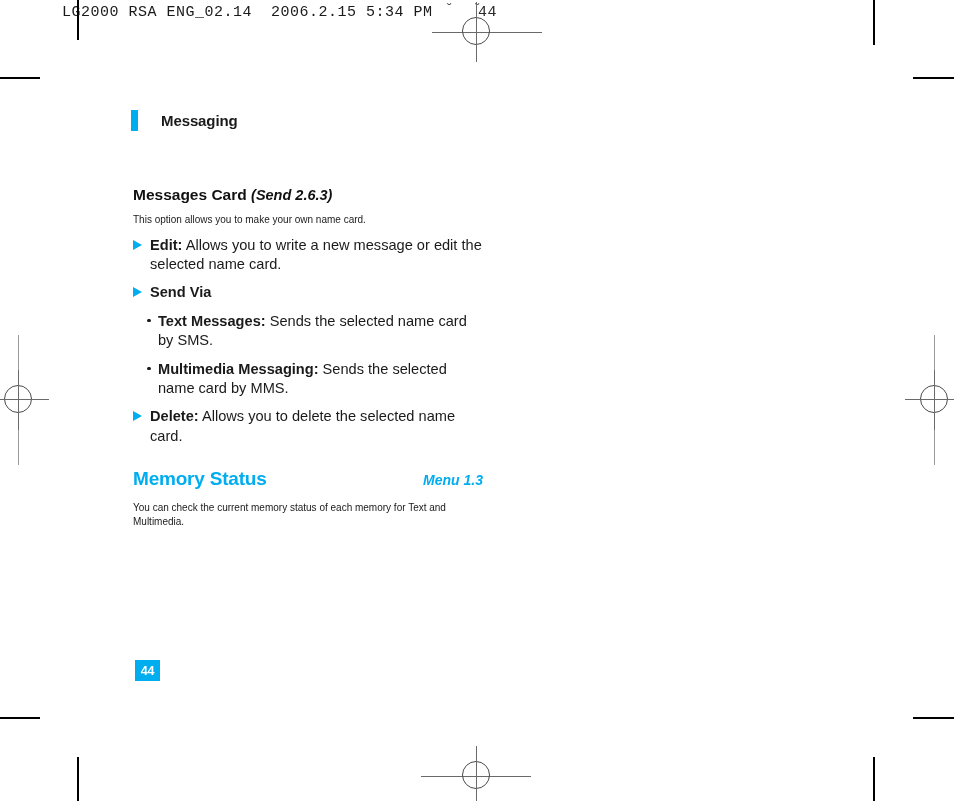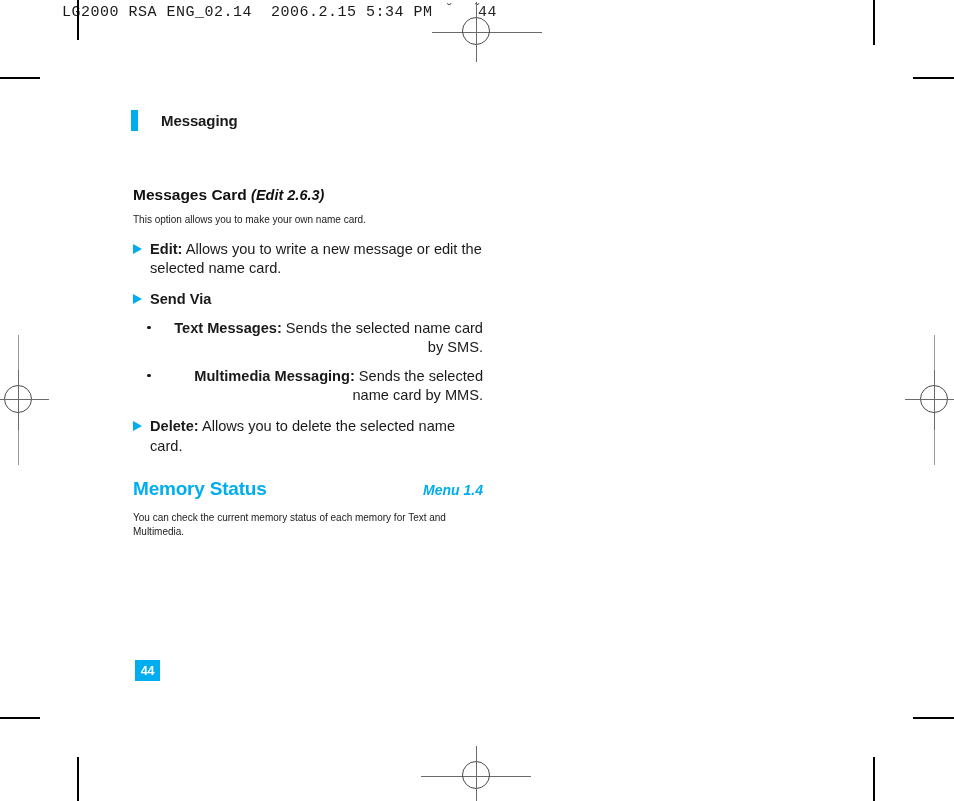--- a/index.html
+++ b/index.html
@@ -151,21 +151,21 @@
     margin: 0 0 8px 0;
     color: #1a1a1a;
   }
 
   
   .tri-item {
     position: relative;
     padding-left: 17px;
     font-size: 14.6px;
     line-height: 1.33;
-    margin: 12px 0 9px 0;
+    margin: 2px 0 9px 0;
   }
   .tri-item .tri {
     position: absolute;
     left: 0;
     top: 4px;
     width: 0;
     height: 0;
     border-left: 9px solid #00AEEF;
     border-top: 5.5px solid transparent;
     border-bottom: 5.5px solid transparent;
@@ -173,21 +173,20 @@
   .tri-item b { font-weight: bold; }
 
   
   .dot-item {
     position: relative;
     padding-left: 11px;
     margin-left: 14px;
     font-size: 14.6px;
     line-height: 1.33;
     margin-bottom: 9px;
-    text-align: right;
   }
   .dot-item .dot {
     position: absolute;
     left: 0;
     top: 7px;
     width: 3.5px;
     height: 3.5px;
     background: #1a1a1a;
     border-radius: 50%;
   }
@@ -281,21 +280,21 @@
 
   <div class="runhead">
     <div class="runhead-bar"></div>
     <div class="runhead-title">Messaging</div>
   </div>
 
   <div class="content">
 
     <p class="sec-head">
       <b>Messages Card</b>
-      <i>(Edit 2.6.3)</i>
+      <i>(Send 2.6.3)</i>
     </p>
 
     <p class="para">This option allows you to make your own name card.</p>
 
     <div class="tri-item">
       <span class="tri"></span>
       <b>Edit:</b><span> Allows you to write a new message or edit the selected name card.</span>
     </div>
 
     <div class="tri-item">
@@ -313,21 +312,21 @@
       <b>Multimedia Messaging:</b><span> Sends the selected name card by MMS.</span>
     </div>
 
     <div class="tri-item">
       <span class="tri"></span>
       <b>Delete:</b><span> Allows you to delete the selected name card.</span>
     </div>
 
     <div class="menu-head">
       <span class="menu-head-title">Memory Status</span>
-      <span class="menu-head-ref">Menu 1.4</span>
+      <span class="menu-head-ref">Menu 1.3</span>
     </div>
 
     <p class="para">You can check the current memory status of each memory for Text and Multimedia.</p>
 
   </div>
 
   <div class="folio">44</div>
 
 </div>
 

